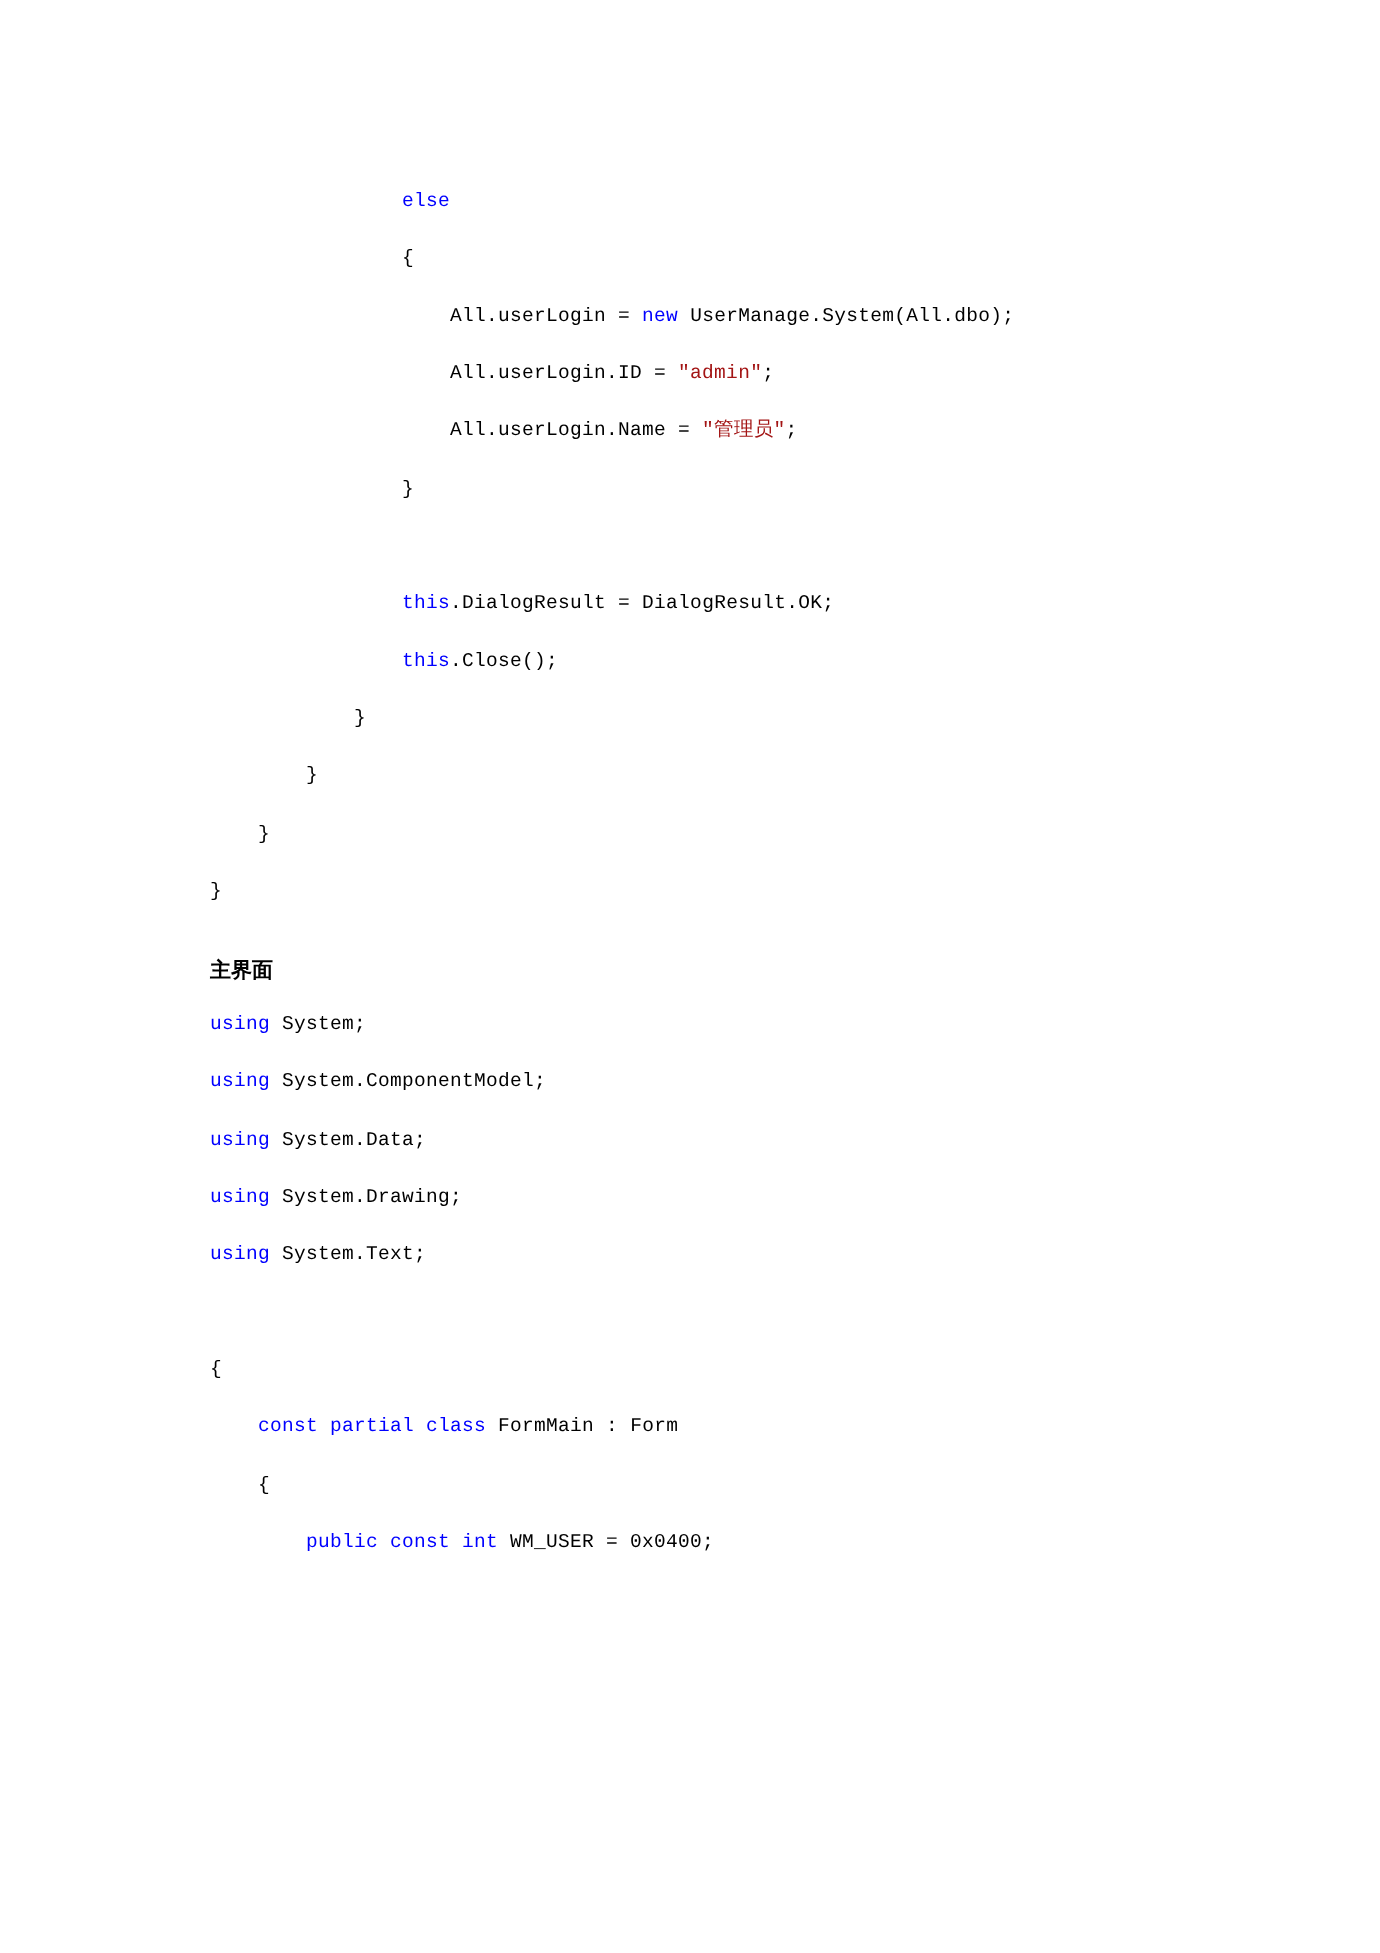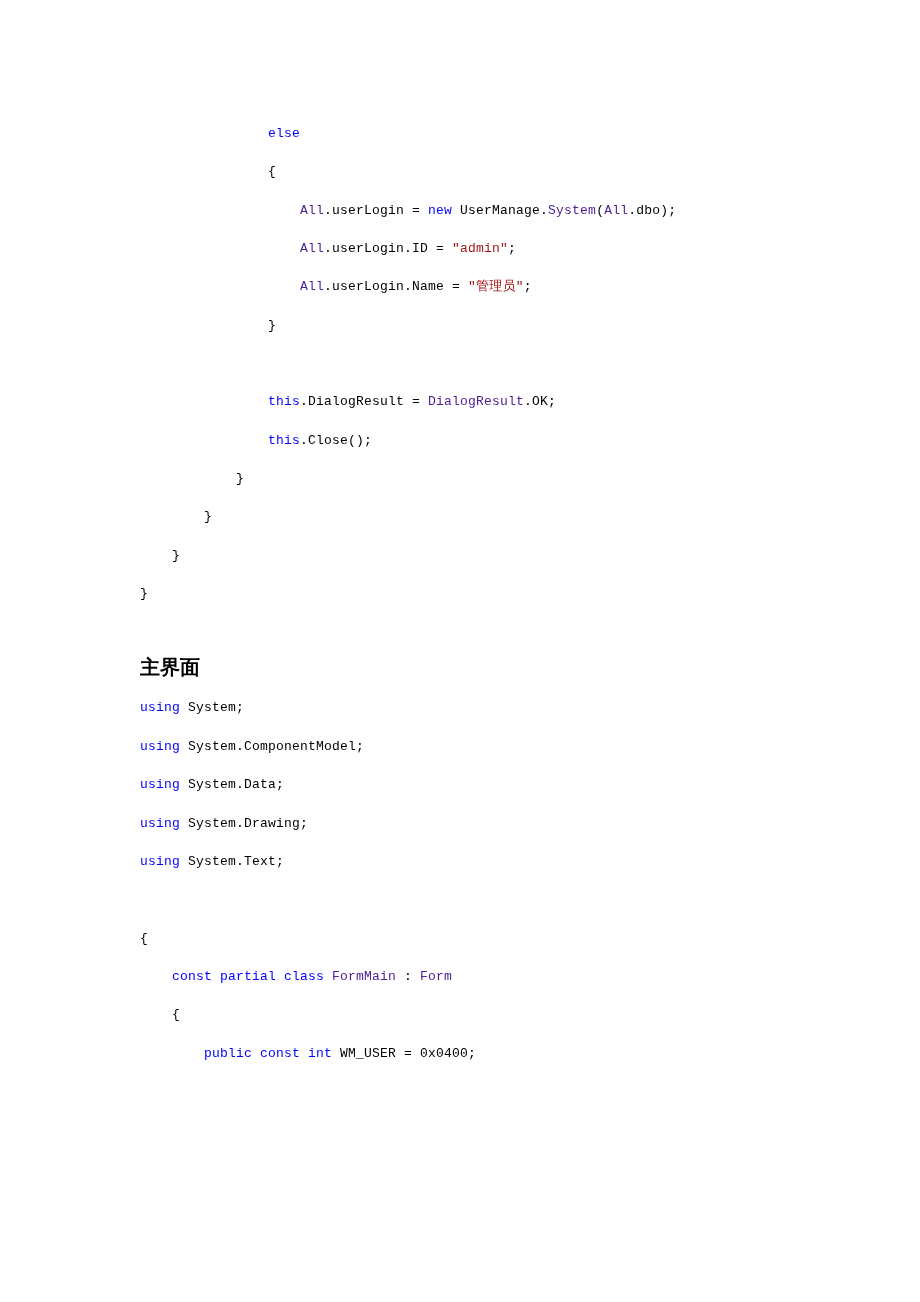--- a/index.html
+++ b/index.html
@@ -15,27 +15,27 @@
     width: 756px;
     min-height: 1302px;
     padding: 115px 140px 26px 140px;
     box-sizing: border-box;
   }
   .line {
     white-space: pre;
     letter-spacing: 0.2px;
   }
   .kw { color: #0000ff; }
-  .type { color: #4c1d95; }
+  .type { color: #000000; }
   .str { color: #a31515; }
   .heading {
     font-family: "SimSun", "Microsoft YaHei", sans-serif;
     font-weight: bold;
-    font-size: 20px;
-    margin-top: 38px;
+    font-size: 14px;
+    margin-top: 22px;
     margin-bottom: 6px;
     line-height: 1.6;
   }
 </style>
 </head>
 <body>
 
 <div class="page">
 
   <div class="line">                <span class="kw">else</span></div>

